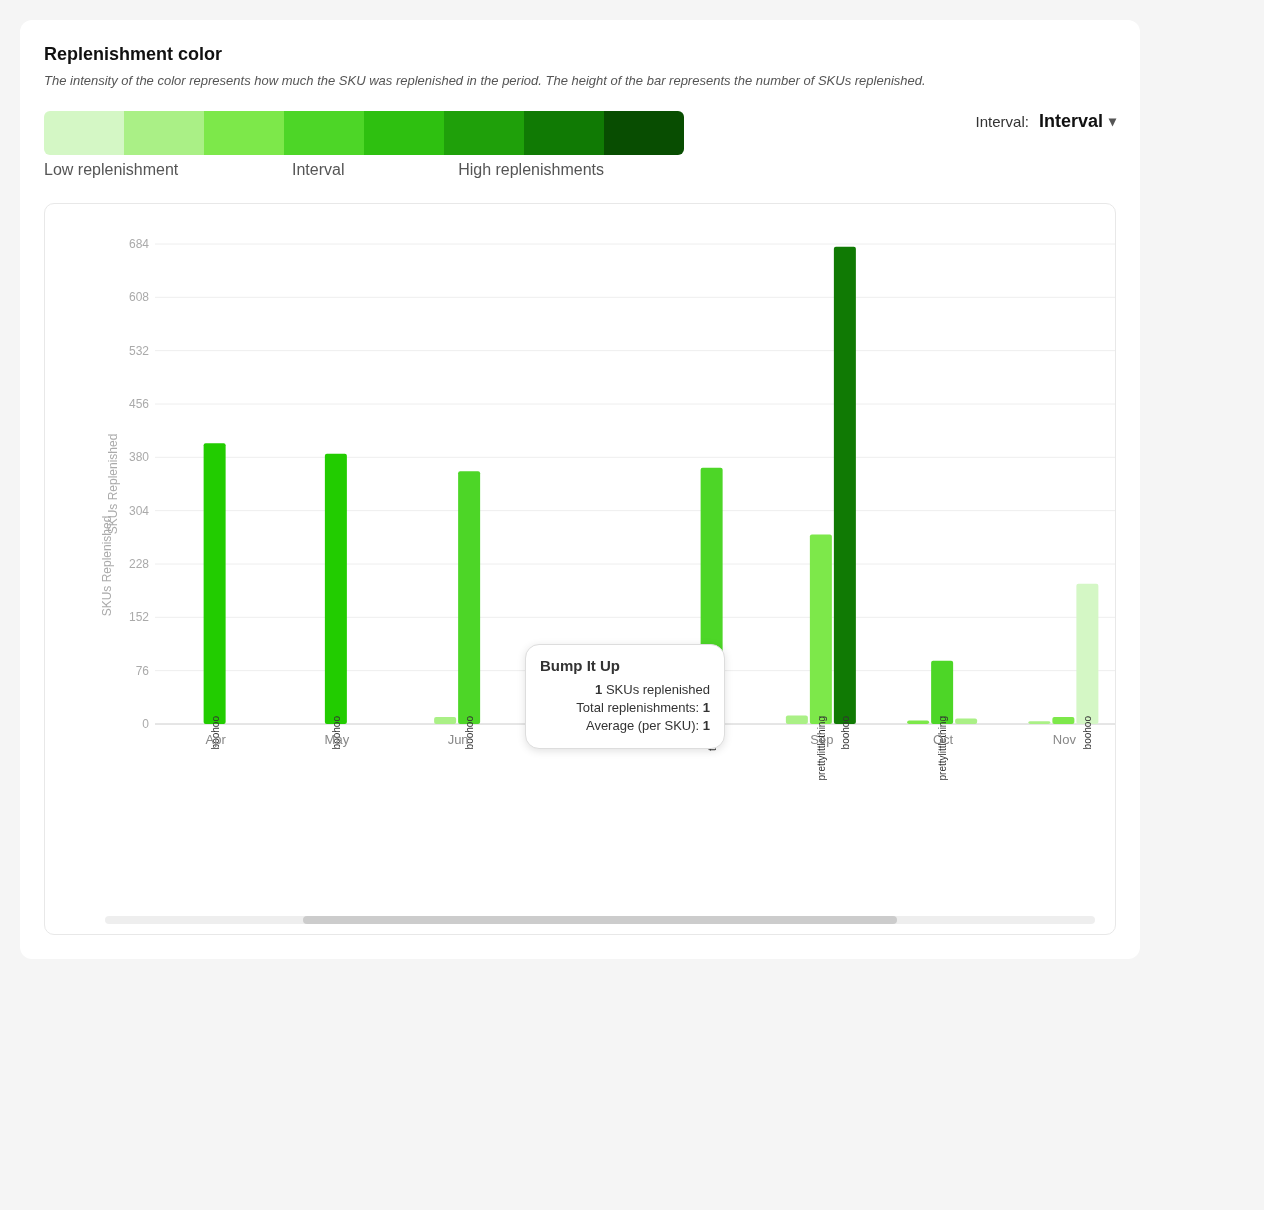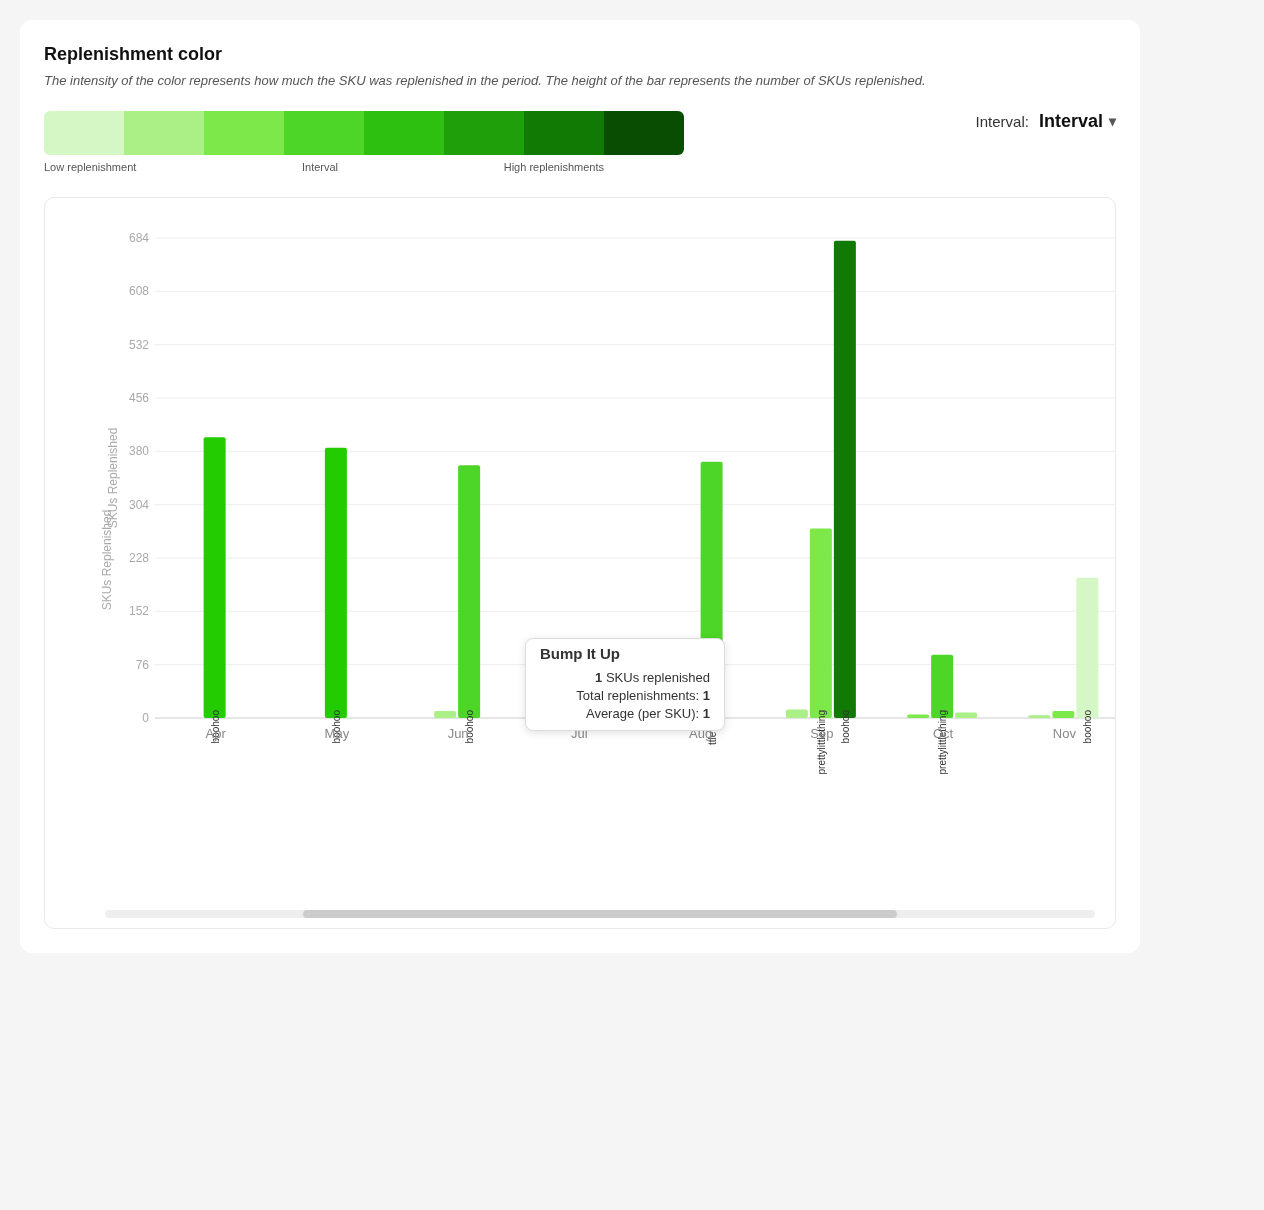--- a/index.html
+++ b/index.html
@@ -47,21 +47,21 @@
       width: 80px;
       height: 44px;
       border-radius: 0;
     }
     .swatch:first-child { border-radius: 6px 0 0 6px; }
     .swatch:last-child { border-radius: 0 6px 6px 0; }
     .legend-labels {
       display: flex;
       justify-content: space-between;
       width: 560px;
-      font-size: 11px;
+      font-size: 16px;
       color: #555;
     }
     .interval-selector {
       display: flex;
       align-items: center;
       gap: 10px;
       font-size: 15px;
       color: #333;
     }
     .interval-dropdown {
@@ -85,22 +85,22 @@
       border-radius: 10px;
       padding: 20px 20px 10px 60px;
       position: relative;
       overflow: hidden;
     }
     
     .tooltip {
       position: absolute;
       background: #fff;
       border: 1px solid #ddd;
-      border-radius: 8px;
-      padding: 6px 14px;
+      border-radius: 14px;
+      padding: 12px 14px;
       font-size: 13px;
       box-shadow: 0 2px 8px rgba(0,0,0,0.12);
       z-index: 10;
       min-width: 200px;
     }
     .tooltip-title {
       font-weight: 700;
       font-size: 15px;
       margin-bottom: 8px;
     }

